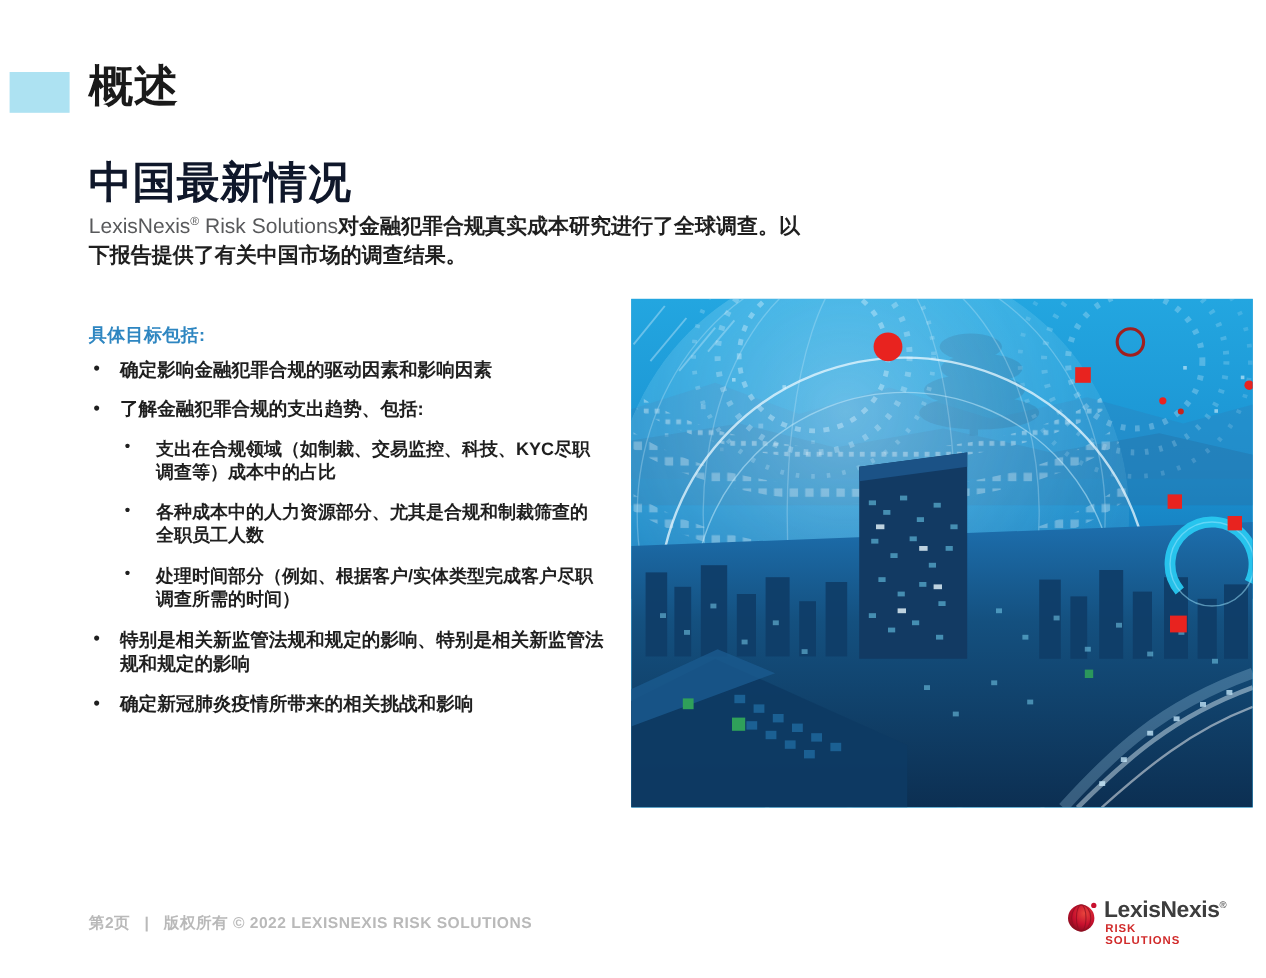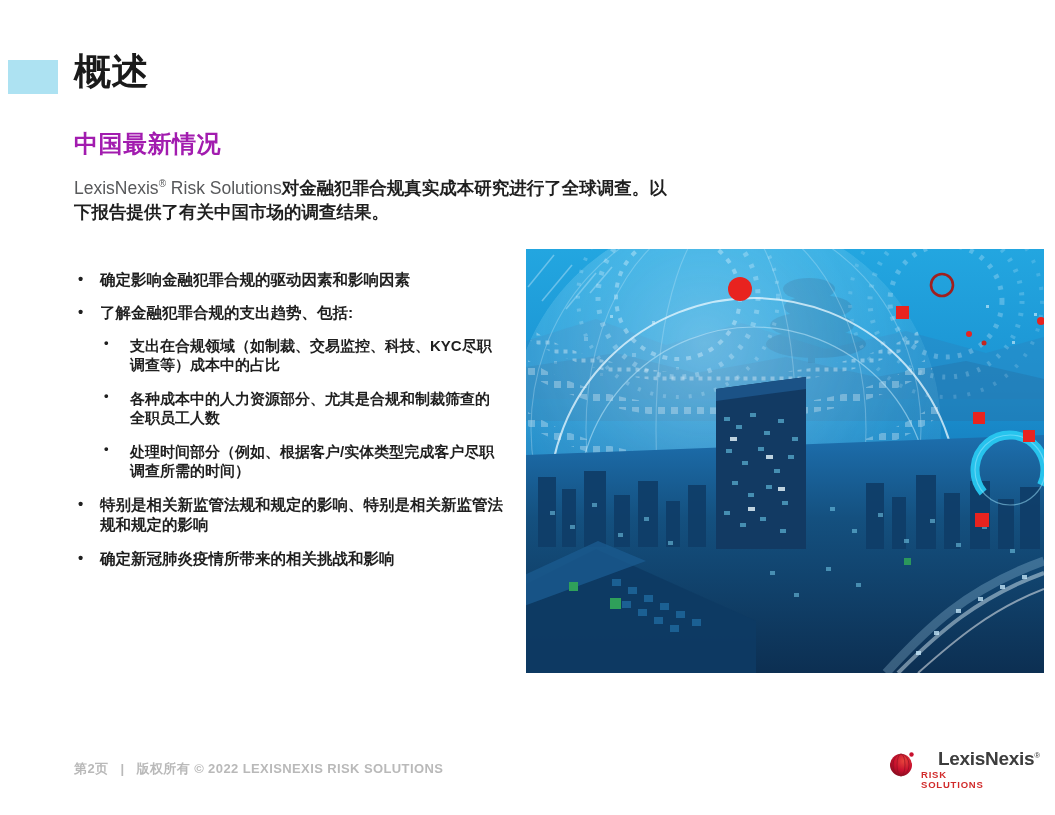--- a/index.html
+++ b/index.html
@@ -32,23 +32,23 @@
     font-size: 37px;
     font-weight: bold;
     letter-spacing: 0.5px;
     color: #1a1a1a;
     line-height: 1.2;
   }
   #section-heading {
     position: absolute;
     left: 74px;
     top: 128px;
-    font-size: 24px;
-    font-weight: bold;
-    color: #a21caf;
+    font-size: 36px;
+    font-weight: bold;
+    color: #0f172a;
     letter-spacing: 0.5px;
   }
 
   
   #intro-paragraph {
     position: absolute;
     left: 74px;
     top: 176px;
     width: 600px;
     font-size: 17.5px;
@@ -160,21 +160,21 @@
   }
   #logo-mark {
     position: absolute;
     left: 0;
     top: 2px;
     width: 26px;
     height: 26px;
   }
   #logo-wordmark {
     position: absolute;
-    left: 49px;
+    left: 31px;
     top: 0px;
     font-size: 19px;
     font-weight: bold;
     color: #3d3d3d;
     letter-spacing: -0.3px;
     line-height: 1;
   }
   #logo-wordmark .reg {
     font-size: 8px;
     vertical-align: super;
@@ -198,20 +198,21 @@
 
 <div id="page-title">概述</div>
 
 <div id="section-heading">中国最新情况</div>
 
 <div id="intro-paragraph">
   <span class="latin">LexisNexis</span><sup class="latin">®</sup><span class="latin"> Risk Solutions</span><span class="cjk">对金融犯罪合规真实成本研究进行了全球调查。以下报告提供了有关中国市场的调查结果。</span>
 </div>
 
 <div id="objectives">
+  <div id="objectives-label">具体目标包括:</div>
 
   <ul class="bullets">
 
     <li class="bullet-l1">
       <span class="btext">确定影响金融犯罪合规的驱动因素和影响因素</span>
     </li>
 
     <li class="bullet-l1">
       <span class="btext">了解金融犯罪合规的支出趋势、包括:</span>
       <ul class="sublist">

